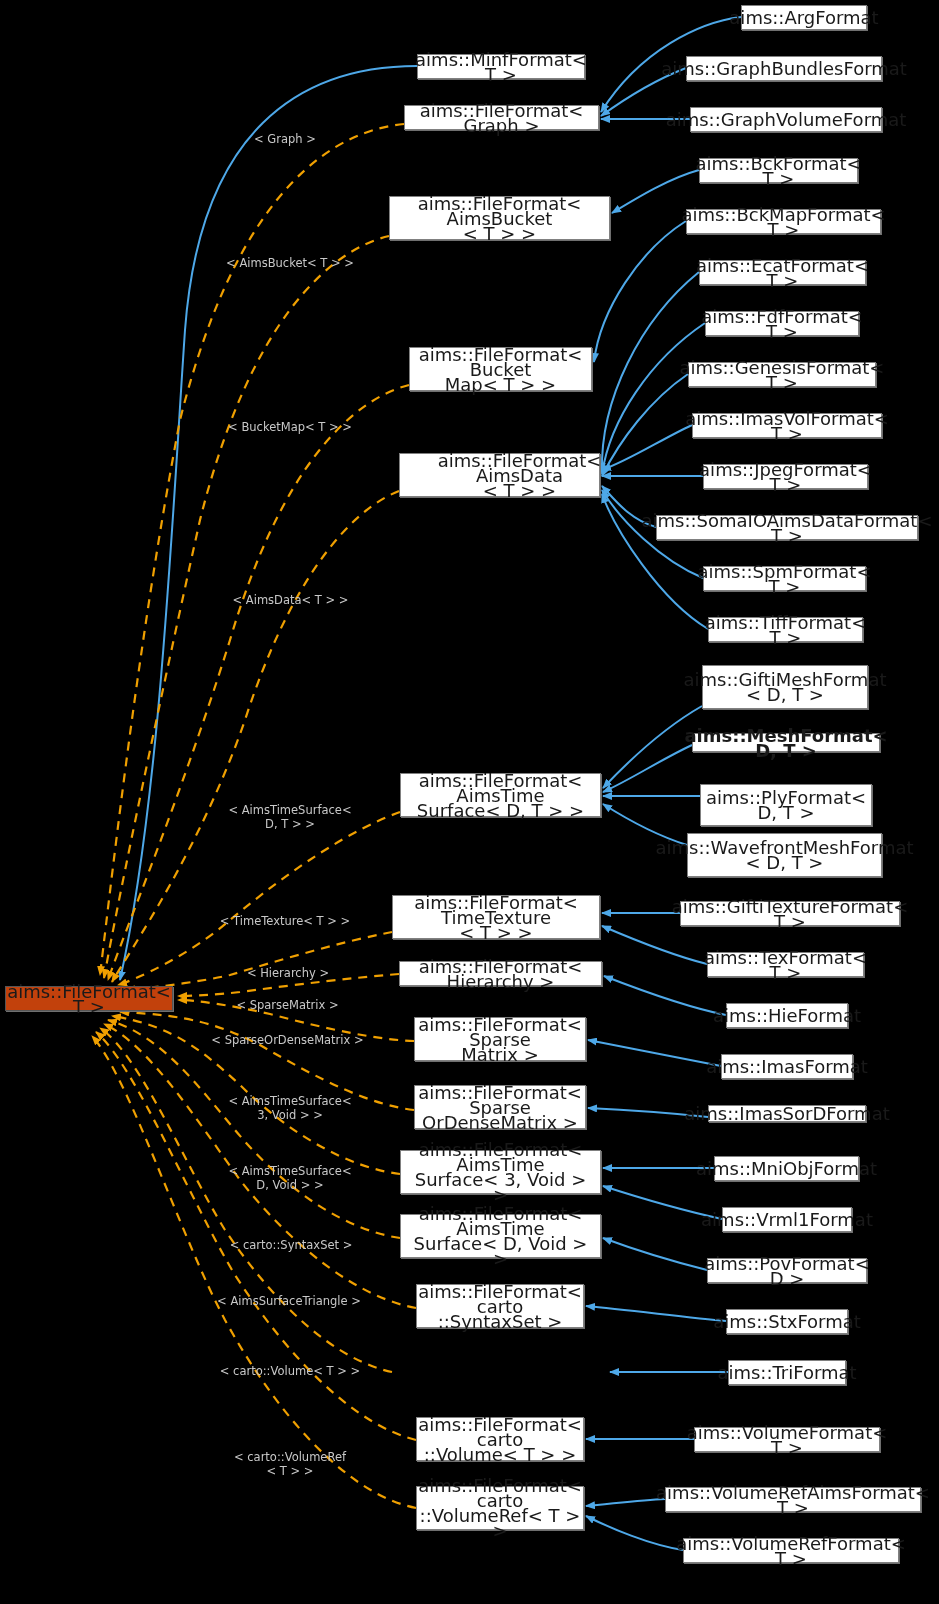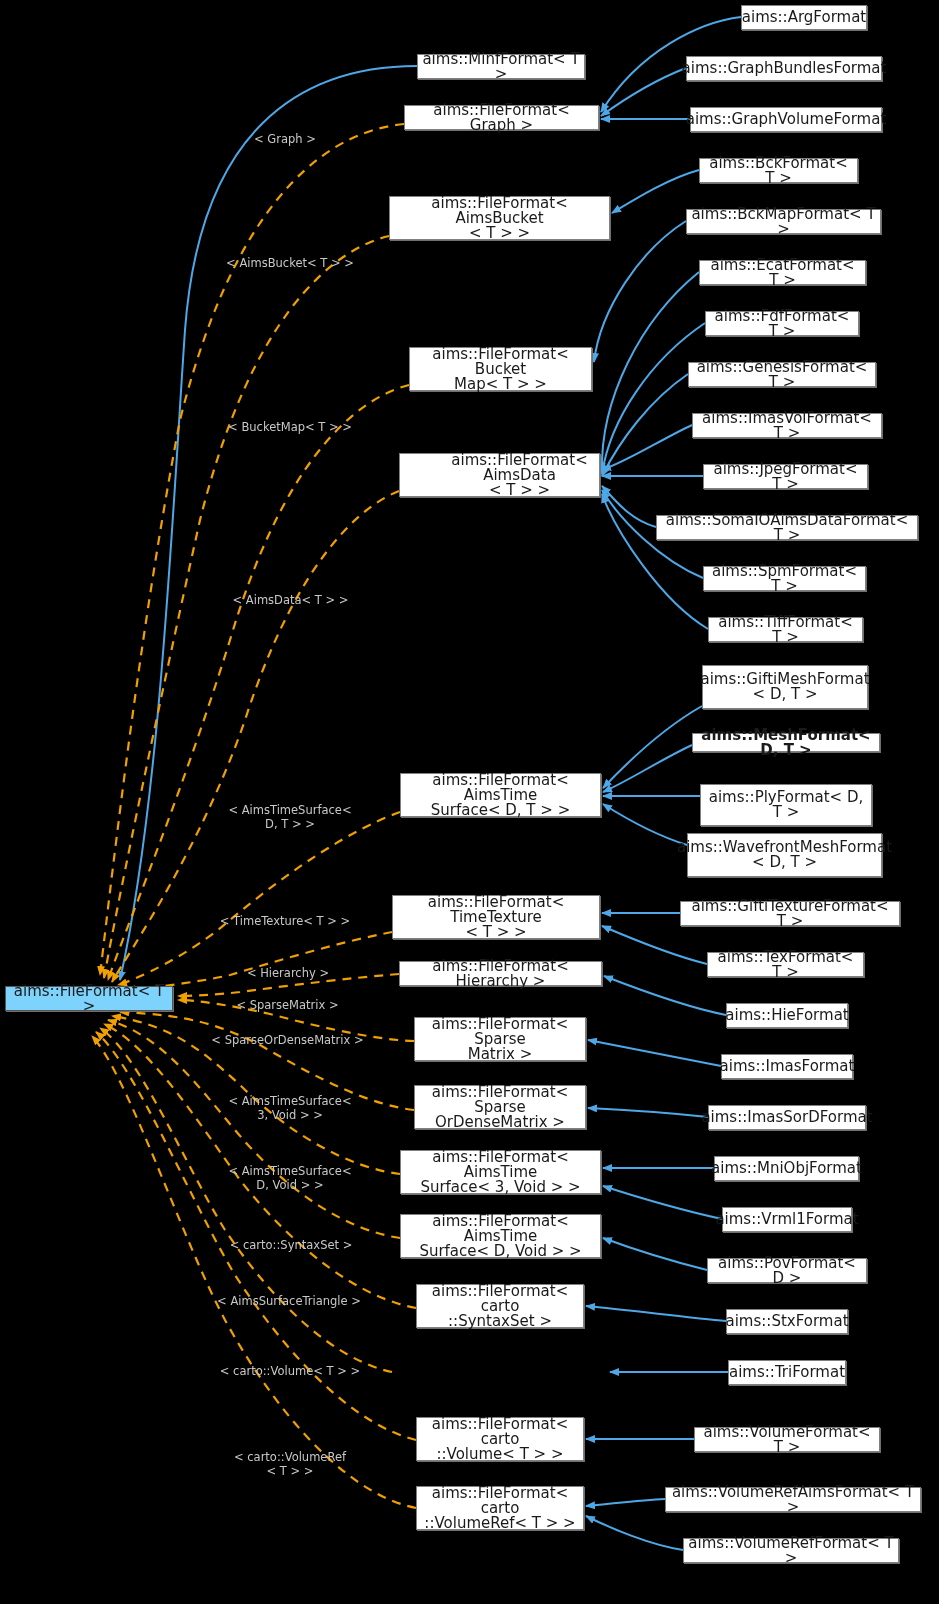--- a/index.html
+++ b/index.html
@@ -2,24 +2,24 @@
 <html><head>
 <meta charset="utf-8">
 <style>
   html,body{margin:0;padding:0;background:#000;}
   #canvas{position:relative;width:939px;height:1604px;background:#000;overflow:hidden;
           font-family:"DejaVu Sans","Liberation Sans",sans-serif;}
   svg#edges{position:absolute;left:0;top:0;width:939px;height:1604px;}
   .node{position:absolute;box-sizing:border-box;background:#ffffff;
         border:1px solid #808080;
         box-shadow:1px 1px 0 0 #6f6f6f;
-        color:#1a1a1a;font-size:15px;line-height:15px;
+        color:#1a1a1a;font-size:18px;line-height:15px;
         display:flex;align-items:center;justify-content:center;text-align:center;
         padding:1px 4px;white-space:pre-line;}
-  .node.root{background:#7dd3fc;border:1px solid #555;}
+  .node.root{background:#c2410c;border:1px solid #555;}
   .elabel{position:absolute;color:#c8c8c8;font-size:11.5px;line-height:14px;
           text-align:center;white-space:pre-line;}
 </style>
 </head>
 <body>
 
 <div id="canvas">
   <svg id="edges" viewBox="0 0 939 1604">
     <defs>
       <marker id="ah-blue" markerWidth="10" markerHeight="8" refX="9" refY="4" orient="auto" markerUnits="userSpaceOnUse">
@@ -142,21 +142,21 @@
     <div class="node" style="left: 702px; top: 665px; width: 166px; height: 44px;">aims::GiftiMeshFormat
 &lt; D, T &gt;</div>
     <div class="node" style="left: 692px; top: 733px; width: 188px; height: 19px; font-weight: bold;">aims::MeshFormat&lt; D, T &gt;</div>
     <div class="node" style="left: 700px; top: 784px; width: 172px; height: 42px;">aims::PlyFormat&lt; D, T &gt;</div>
     <div class="node" style="left: 687px; top: 833px; width: 195px; height: 44px;">aims::WavefrontMeshFormat
 &lt; D, T &gt;</div>
     <div class="node" style="left: 680px; top: 901px; width: 220px; height: 25px;">aims::GiftiTextureFormat&lt; T &gt;</div>
     <div class="node" style="left: 707px; top: 952px; width: 157px; height: 25px;">aims::TexFormat&lt; T &gt;</div>
     <div class="node" style="left: 726px; top: 1003px; width: 122px; height: 25px;">aims::HieFormat</div>
     <div class="node" style="left: 721px; top: 1054px; width: 132px; height: 25px;">aims::ImasFormat</div>
-    <div class="node" style="left: 708px; top: 1105px; width: 158px; height: 25px;">aims::ImasSorDFormat</div>
+    <div class="node" style="left: 708px; top: 1105px; width: 158px; height: 17px;">aims::ImasSorDFormat</div>
     <div class="node" style="left: 714px; top: 1156px; width: 145px; height: 25px;">aims::MniObjFormat</div>
     <div class="node" style="left: 722px; top: 1207px; width: 130px; height: 25px;">aims::Vrml1Format</div>
     <div class="node" style="left: 707px; top: 1258px; width: 160px; height: 25px;">aims::PovFormat&lt; D &gt;</div>
     <div class="node" style="left: 726px; top: 1309px; width: 122px; height: 25px;">aims::StxFormat</div>
     <div class="node" style="left: 728px; top: 1360px; width: 118px; height: 25px;">aims::TriFormat</div>
     <div class="node" style="left: 694px; top: 1427px; width: 186px; height: 25px;">aims::VolumeFormat&lt; T &gt;</div>
     <div class="node" style="left: 665px; top: 1487px; width: 256px; height: 25px;">aims::VolumeRefAimsFormat&lt; T &gt;</div>
     <div class="node" style="left: 683px; top: 1538px; width: 216px; height: 25px;">aims::VolumeRefFormat&lt; T &gt;</div>
     <div class="elabel" style="left: 210px; top: 132px; width: 150px;">&lt; Graph &gt;</div>
     <div class="elabel" style="left: 190px; top: 256px; width: 200px;">&lt; AimsBucket&lt; T &gt; &gt;</div>

